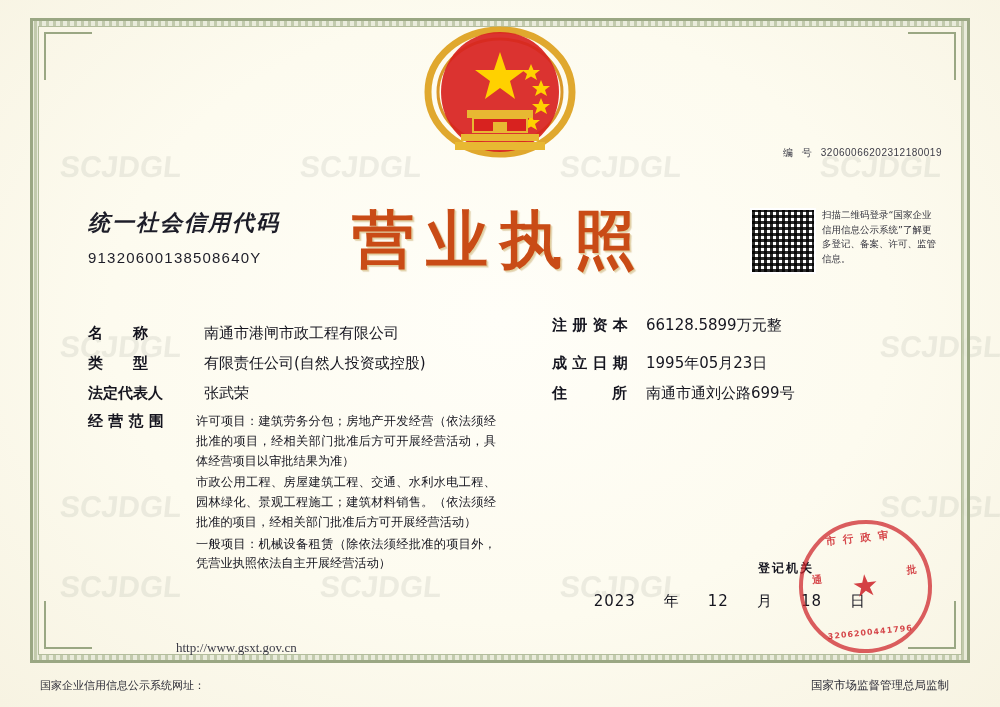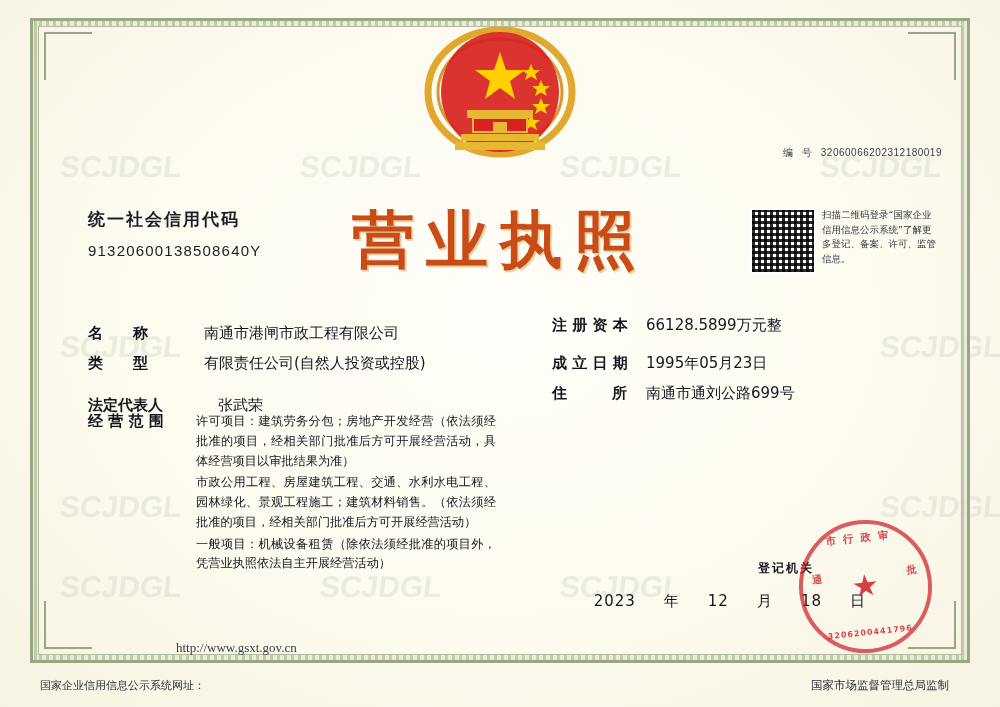--- a/index.html
+++ b/index.html
@@ -79,21 +79,21 @@
     position:absolute;right:58px;top:146px;
     font-size:10px;color:#3b3b46;
     letter-spacing:.5px;
     font-family:Liberation Sans, sans-serif;
   }
   .doc-number .lbl{letter-spacing:3px;margin-right:6px;}
 
   
   .code-block{position:absolute;left:88px;top:208px;}
   .code-title{
-    font-size:17px;color:#1d1d28;letter-spacing:2px;font-weight:bold;
+    font-size:22px;color:#1d1d28;letter-spacing:2px;font-weight:bold;font-style:italic;
   }
   .code-value{
     margin-top:11px;font-size:15px;color:#1d1d28;letter-spacing:1.2px;
     font-family:"Liberation Sans",sans-serif;
   }
 
   
   .big-title{
     position:absolute;left:300px;top:198px;width:400px;text-align:center;
     font-size:62px;font-weight:bold;letter-spacing:12px;
@@ -255,21 +255,21 @@
   </div>
 
   <div class="field" style="left:88px;top:324px;">
     <span class="f-label lbl4">名　　称</span>
     <span class="f-value">南通市港闸市政工程有限公司</span>
   </div>
   <div class="field" style="left:88px;top:354px;">
     <span class="f-label lbl4">类　　型</span>
     <span class="f-value">有限责任公司(自然人投资或控股)</span>
   </div>
-  <div class="field" style="left:88px;top:396px;gap:14px;">
+  <div class="field" style="left:88px;top:384px;">
     <span class="f-label lbl5">法定代表人</span>
     <span class="f-value">张武荣</span>
   </div>
   <div class="field" style="left:88px;top:412px;text-align:center;">
     <span class="f-label lbl5">经 营 范 围</span>
   </div>
   <div class="scope-text">
     <p>许可项目：建筑劳务分包；房地产开发经营（依法须经批准的项目，经相关部门批准后方可开展经营活动，具体经营项目以审批结果为准）</p>
     <p>市政公用工程、房屋建筑工程、交通、水利水电工程、园林绿化、景观工程施工；建筑材料销售。（依法须经批准的项目，经相关部门批准后方可开展经营活动）</p>
     <p>一般项目：机械设备租赁（除依法须经批准的项目外，凭营业执照依法自主开展经营活动）</p>

